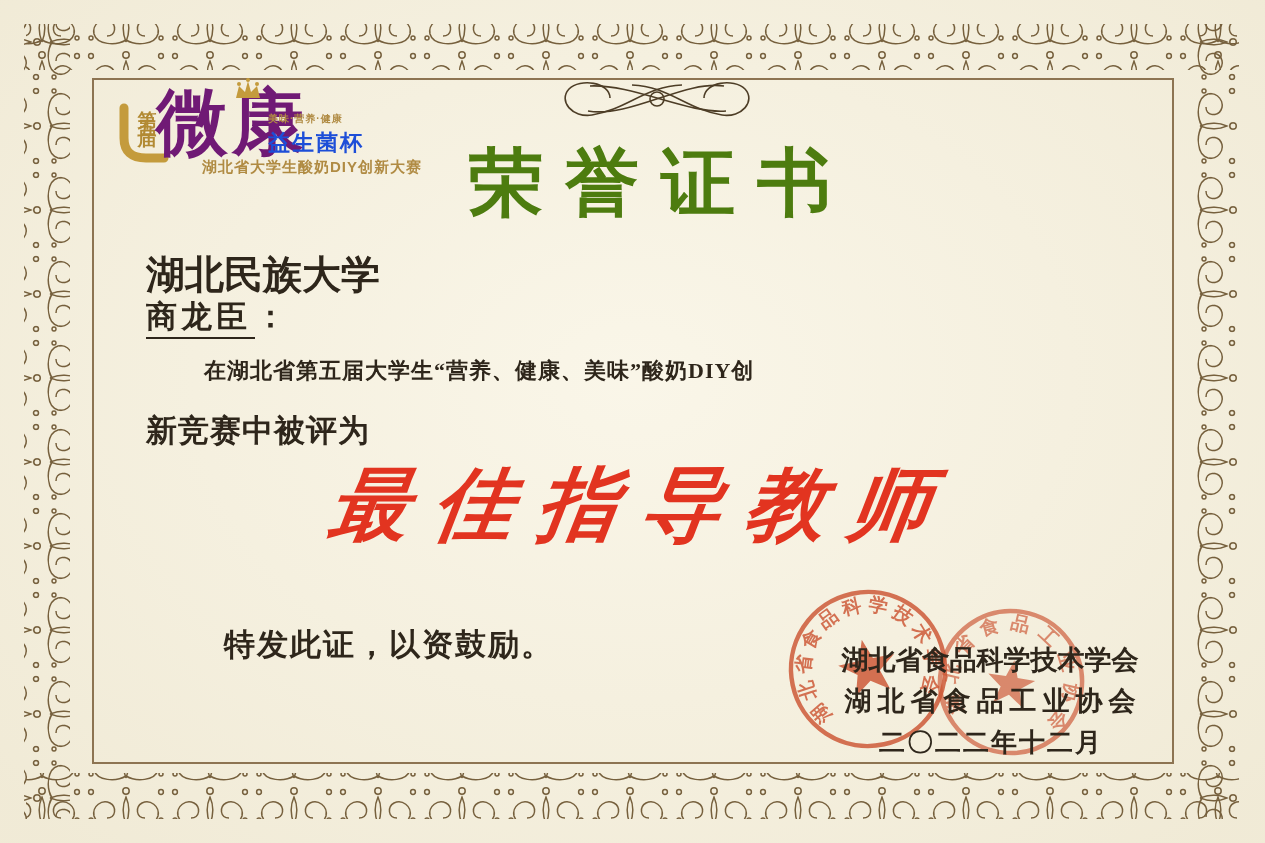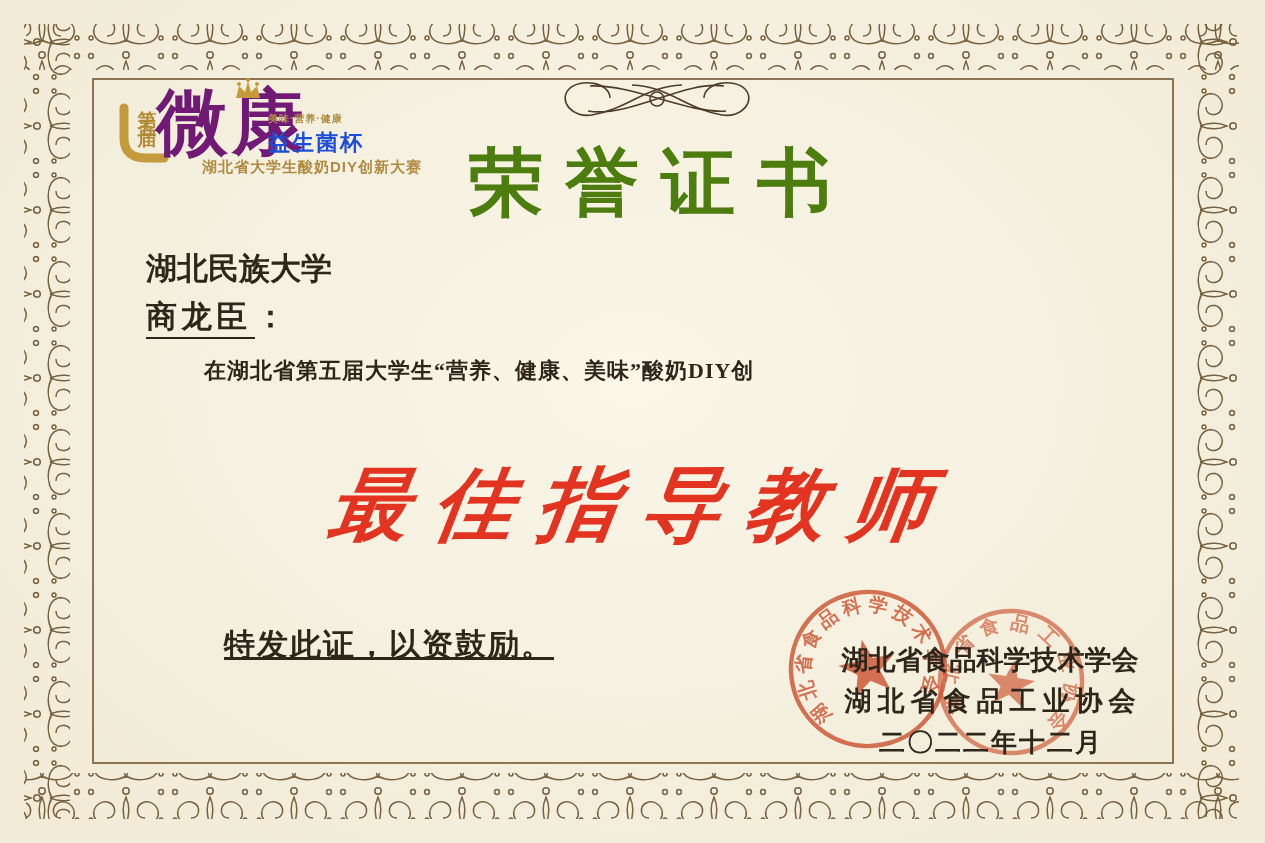--- a/index.html
+++ b/index.html
@@ -24,30 +24,30 @@
   .logo-cup{position:absolute;left:158px;top:44px;font-size:22px;color:#1d4ed8;
     letter-spacing:2px;font-weight:700;font-family:Liberation Sans, sans-serif;}
   .logo-competition{position:absolute;left:68px;top:74px;font-size:15px;color:#b08b43;
     letter-spacing:1px;font-weight:700;font-family:"Liberation Sans",sans-serif;margin-left:24px;}
   
   .flourish{position:absolute;left:548px;top:74px;z-index:4;}
   .title{position:absolute;left:160px;top:134px;width:980px;text-align:center;
     font-size:74px;font-weight:700;color:#4d7c0f;letter-spacing:22px;text-indent:22px;z-index:4;}
   
   .ink{color:#2e261b;font-weight:600;}
-  .org-line{position:absolute;left:146px;top:248px;font-size:31px;z-index:5;}
+  .org-line{position:absolute;left:146px;top:248px;font-size:39px;z-index:5;}
   .name-line{position:absolute;left:146px;top:296px;font-size:31px;z-index:5;}
   .name-line .name{border-bottom:2.5px solid #2e261b;padding:0 4px 3px 0;letter-spacing:4px;}
   .body-line1{position:absolute;left:146px;top:356px;font-size:22px;letter-spacing:1px;
     padding-left:58px;z-index:5;}
   .body-line2{position:absolute;left:146px;top:410px;font-size:31px;letter-spacing:1px;z-index:5;}
   .award{position:absolute;left:290px;top:452px;width:680px;text-align:center;
     font-size:80px;font-weight:700;color:#e23420;letter-spacing:24px;text-indent:24px;
     transform:skewX(-8deg);font-style:italic;z-index:5;}
-  .closing{position:absolute;left:224px;top:624px;font-size:31px;letter-spacing:2px;z-index:5;text-decoration:underline;}
+  .closing{position:absolute;left:224px;top:624px;font-size:31px;letter-spacing:2px;z-index:5;}
   
   .issuers{position:absolute;left:836px;top:640px;width:308px;text-align:center;
     font-size:27px;line-height:41px;z-index:5;}
   .issuers .spread{letter-spacing:6px;text-indent:6px;}
   .issuers .date{font-size:26px;letter-spacing:2px;text-indent:2px;}
   
   .seal{position:absolute;z-index:3;}
   .seal-left{left:783px;top:584px;opacity:.82;transform:rotate(-12deg);}
   .seal-right{left:932px;top:603px;opacity:.66;transform:rotate(9deg);}
 </style>
@@ -113,20 +113,21 @@
   </svg>
 
   <div class="title">荣誉证书</div>
 
   <div class="org-line ink">湖北民族大学</div>
   <div class="name-line ink">
     <span class="name">商龙臣</span><span>：</span>
   </div>
 
   <div class="body-line1 ink">在湖北省第五届大学生“营养、健康、美味”酸奶DIY创</div>
+  <div class="body-line2 ink">新竞赛中被评为</div>
 
   <div class="award">最佳指导教师</div>
 
   <div class="closing ink">特发此证，以资鼓励。</div>
 
   <svg class="seal seal-left" width="170" height="170">
     <defs>
         <path id="arcL" d="M44,126 A58,58 0 1 1 126,126" fill="none"></path>
       </defs>
     <circle cx="85" cy="85" r="77" fill="none" stroke="#cc5533" stroke-width="4.5"></circle>

